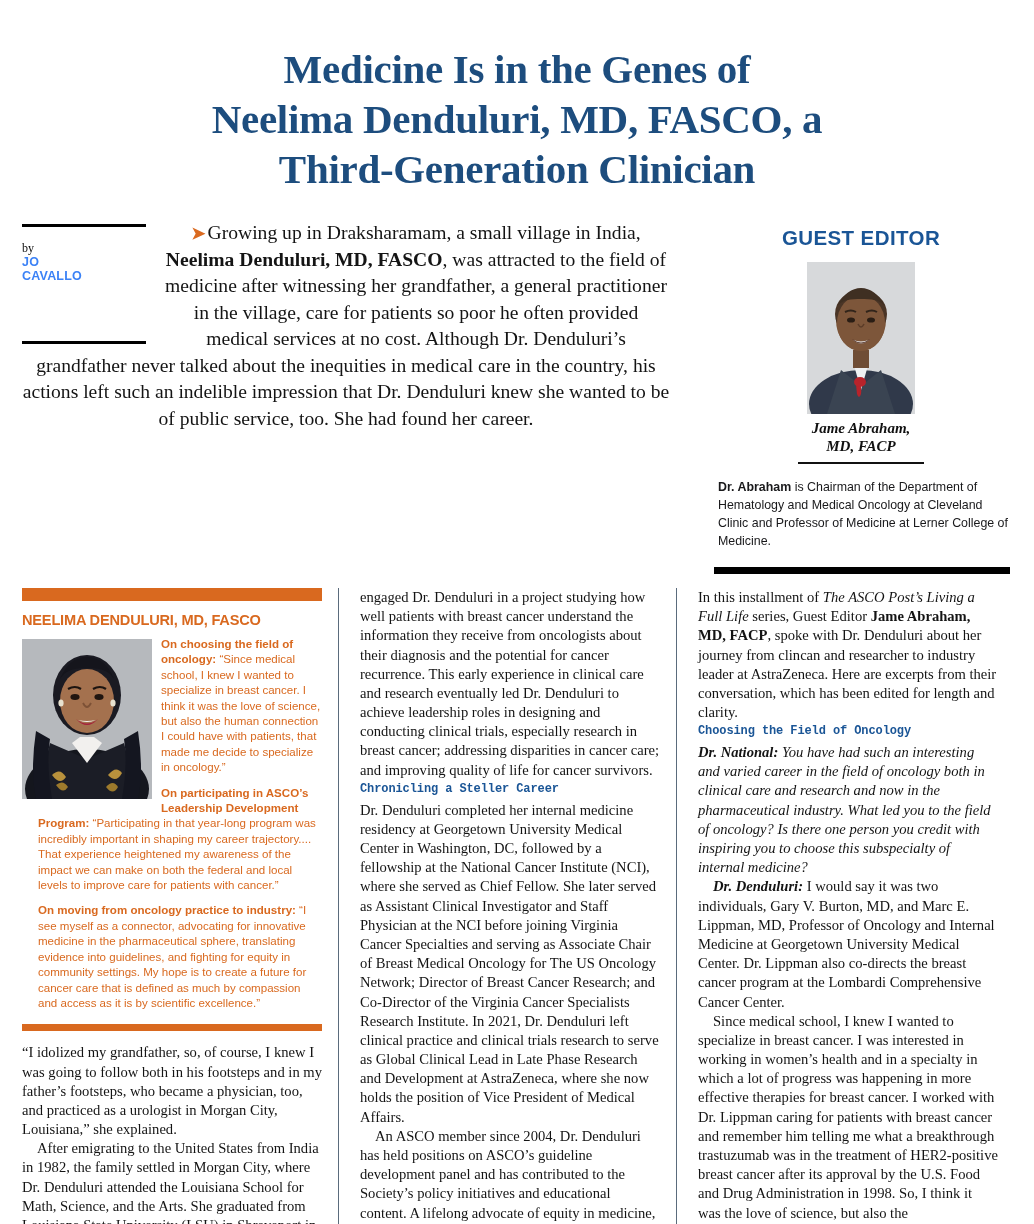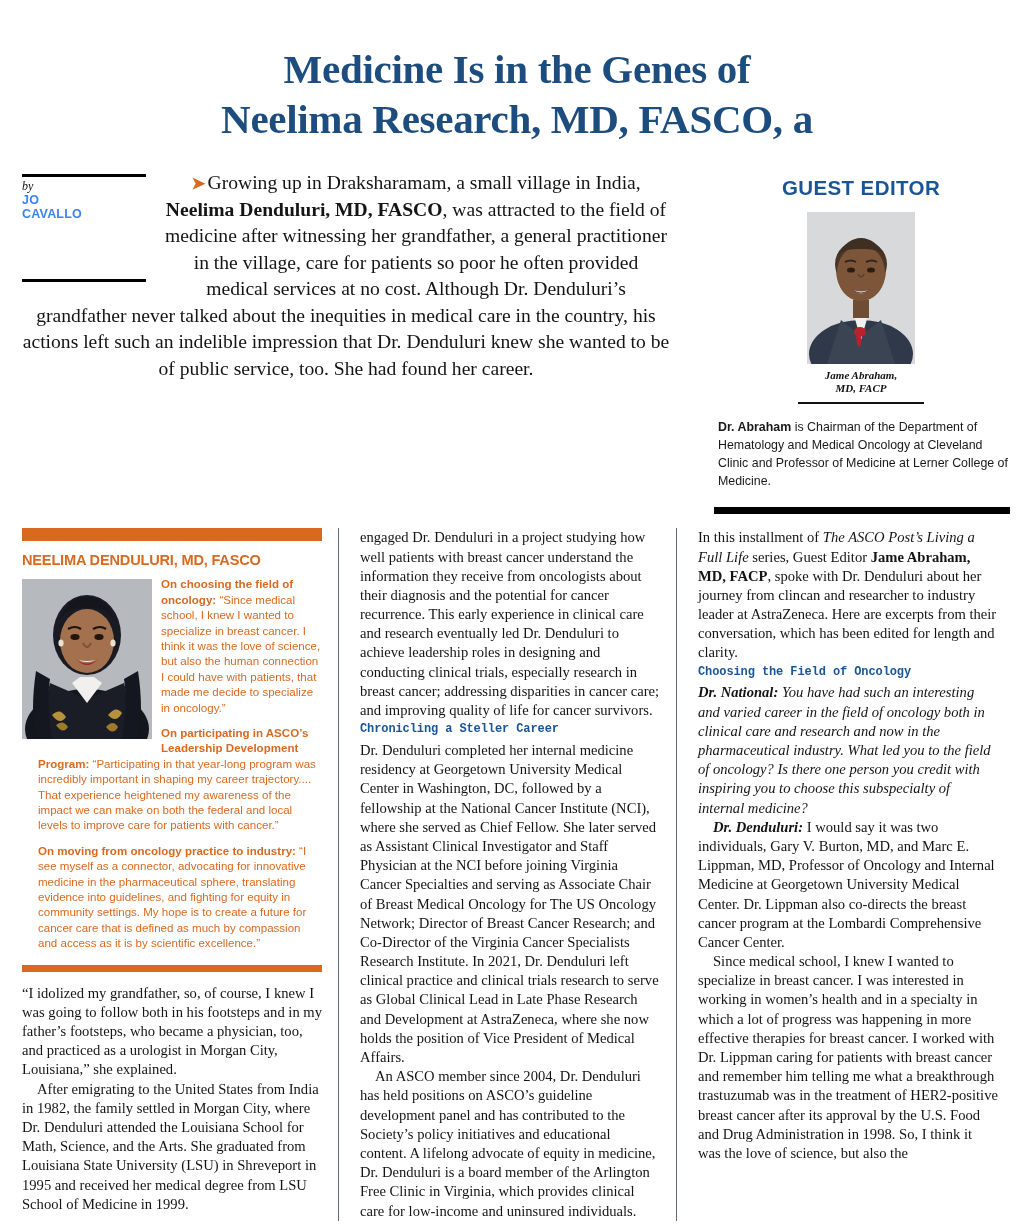--- a/index.html
+++ b/index.html
@@ -60,24 +60,23 @@
     width: 124px;
   }
   .byline-rule-bottom {
     height: 3px;
     background: #000;
     width: 124px;
     margin-top: 58px;
   }
   .byline-by {
     font-family: "Liberation Serif", serif;
-    font-style: italic;
     font-size: 12px;
     line-height: 1.1;
-    padding-top: 3px;
+    padding-top: 15px;
     color: #111;
   }
   .byline-name {
     font-family: Liberation Sans, sans-serif;
     font-weight: bold;
     font-size: 12.5px;
     line-height: 1.12;
     letter-spacing: 0.2px;
     color: #3b82f6;
     text-transform: uppercase;
@@ -118,21 +117,21 @@
     height: 152px;
     margin: 0 auto;
     position: relative;
     overflow: hidden;
     background: #d4d6d8;
   }
   .ge-caption {
     font-family: "Liberation Serif", serif;
     font-style: italic;
     font-weight: bold;
-    font-size: 11px;
+    font-size: 15px;
     line-height: 1.2;
     text-align: center;
     margin-top: 5px;
     color: #111;
   }
   .ge-rule {
     width: 126px;
     height: 1.5px;
     background: #111;
     margin: 7px auto 0 auto;
@@ -237,21 +236,22 @@
     clear: both;
   }
 </style>
 </head>
 <body>
 
 <div class="page">
 
   <h1 class="headline">
     <span class="hl-line">Medicine Is in the Genes of</span>
-    <span class="hl-line">Neelima Research, MD, FASCO, a</span>
+    <span class="hl-line">Neelima Denduluri, MD, FASCO, a</span>
+    <span class="hl-line">Third-Generation Clinician</span>
   </h1>
 
   <div class="top-area">
 
     <div class="lead-zone">
       <div class="byline-box">
         <div class="byline-rule-top"></div>
         <div class="byline-by">by</div>
         <div class="byline-name">JO</div>
         <div class="byline-name">CAVALLO</div>

